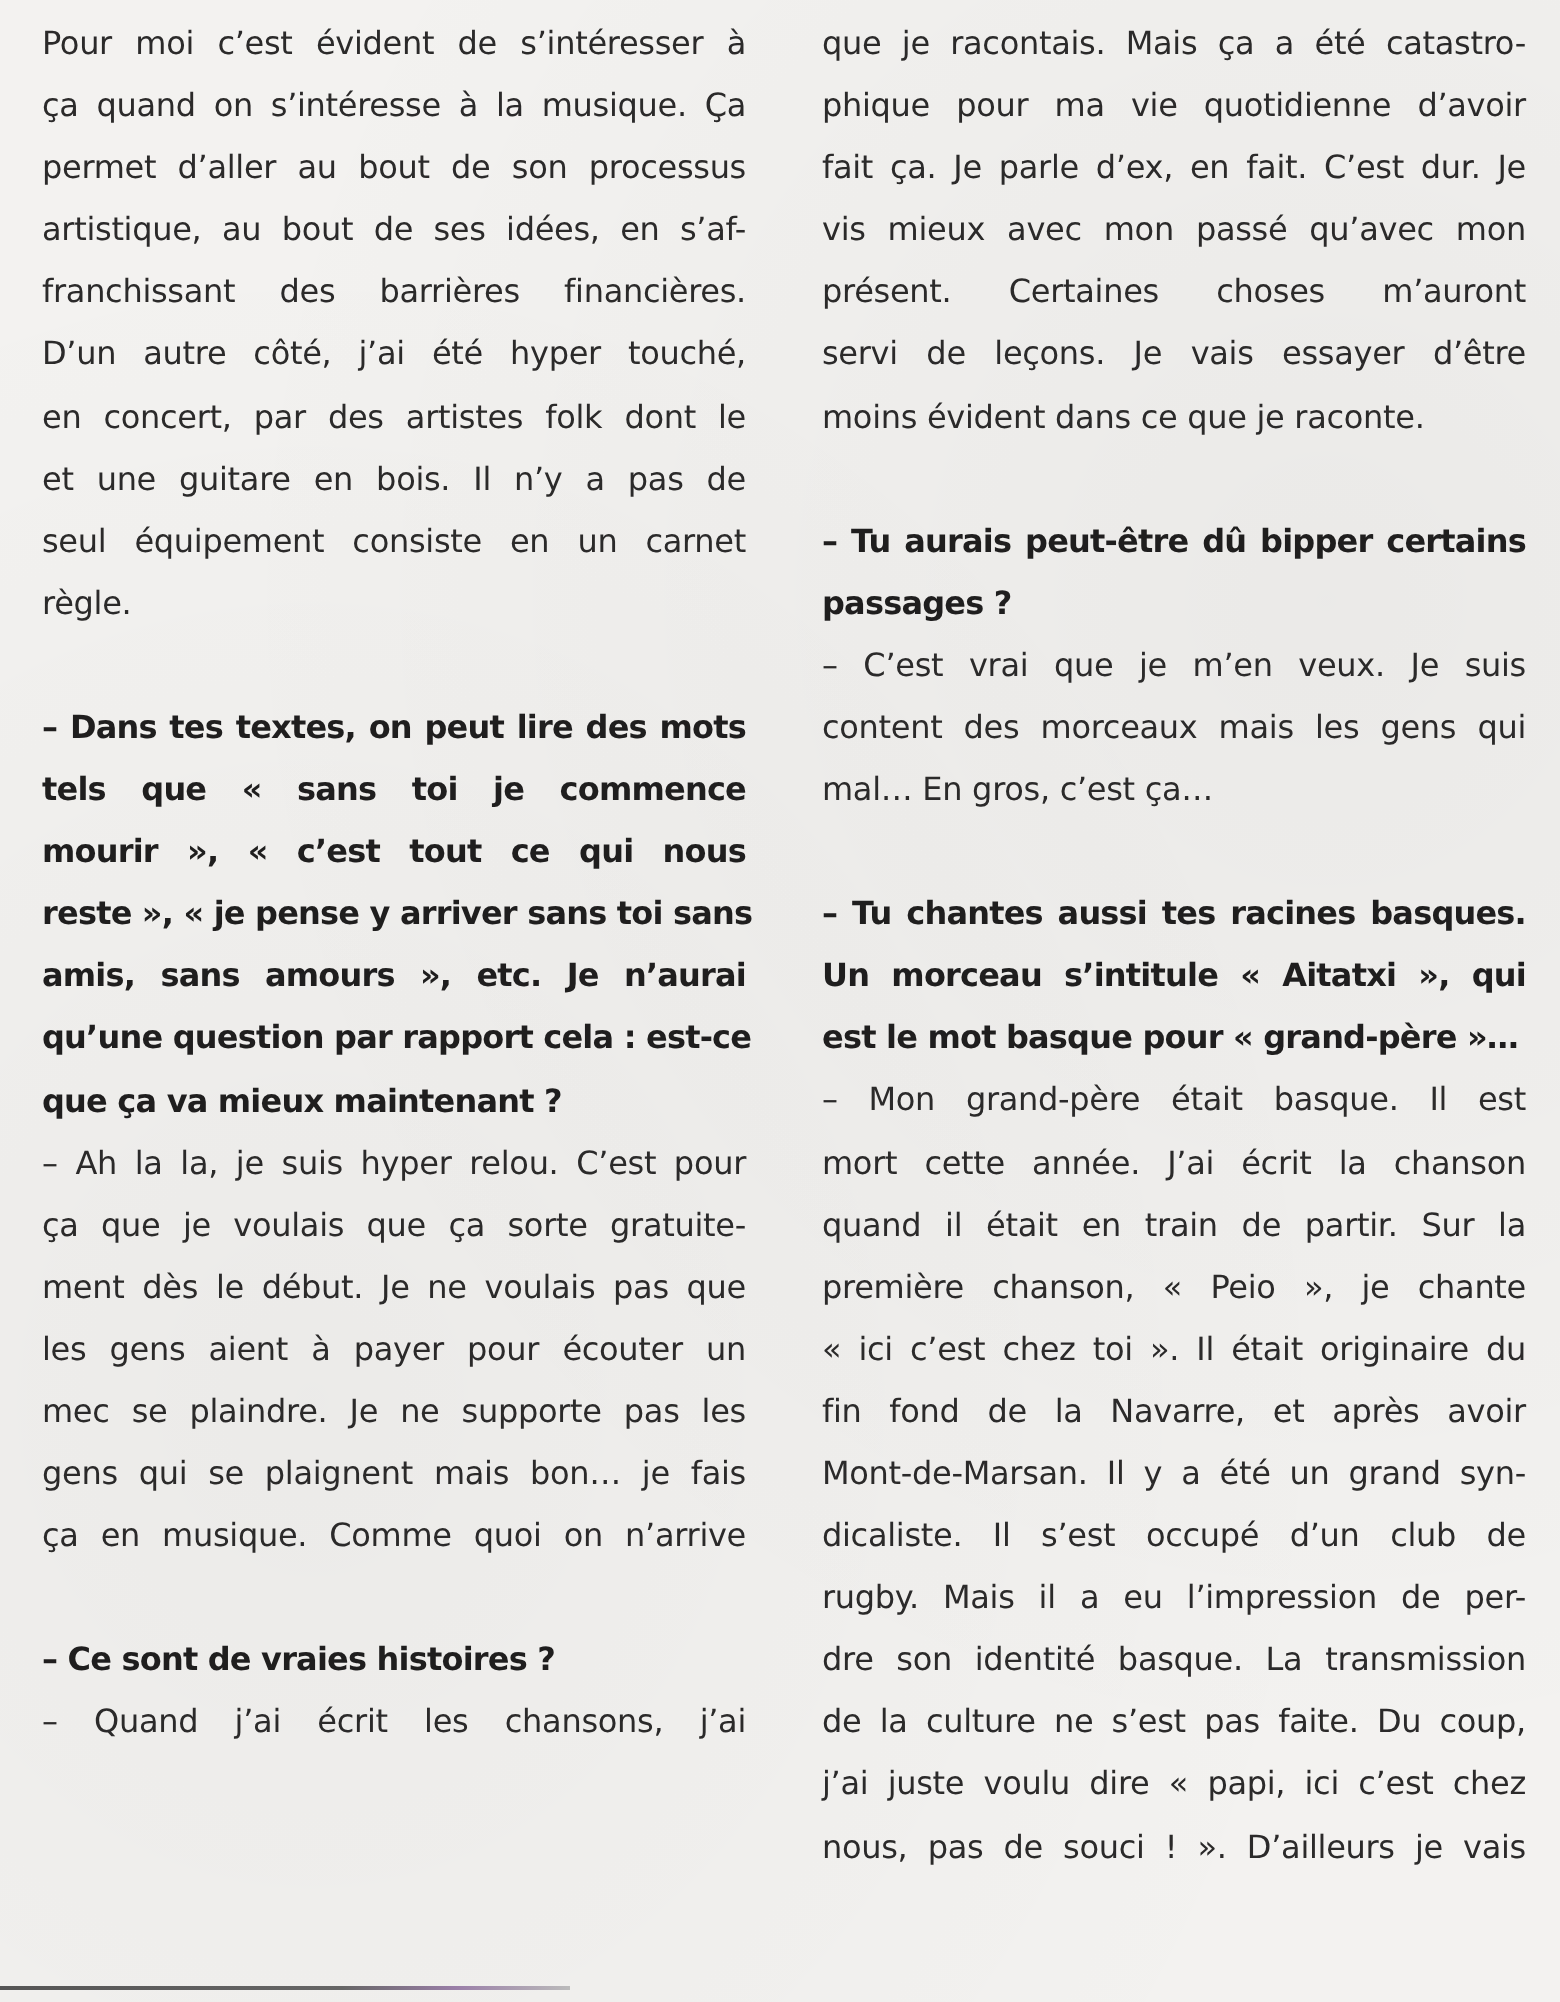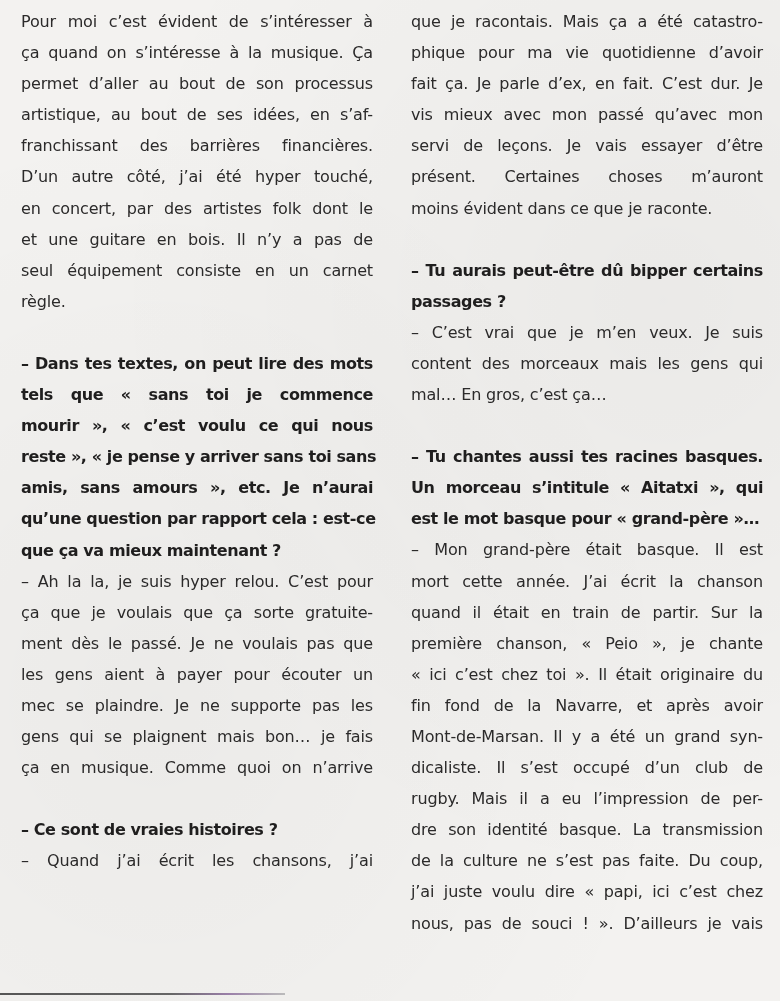--- a/index.html
+++ b/index.html
@@ -57,52 +57,52 @@
     <span class="line">D’un autre côté, j’ai été hyper touché,</span>
     <span class="line">en concert, par des artistes folk dont le</span>
     <span class="line">et une guitare en bois. Il n’y a pas de</span>
     <span class="line">seul équipement consiste en un carnet</span>
     <span class="line last">règle.</span>
   </div>
   <span class="gap"></span>
   <div class="q">
     <span class="line">– Dans tes textes, on peut lire des mots</span>
     <span class="line">tels que « sans toi je commence</span>
-    <span class="line">mourir », « c’est voulu ce qui nous</span>
+    <span class="line">mourir », « c’est tout ce qui nous</span>
     <span class="line">reste », « je pense y arriver sans toi sans</span>
     <span class="line">amis, sans amours », etc. Je n’aurai</span>
     <span class="line">qu’une question par rapport cela : est-ce</span>
     <span class="line last">que ça va mieux maintenant ?</span>
   </div>
   <div>
     <span class="line">– Ah la la, je suis hyper relou. C’est pour</span>
     <span class="line">ça que je voulais que ça sorte gratuite-</span>
-    <span class="line">ment dès le passé. Je ne voulais pas que</span>
+    <span class="line">ment dès le début. Je ne voulais pas que</span>
     <span class="line">les gens aient à payer pour écouter un</span>
     <span class="line">mec se plaindre. Je ne supporte pas les</span>
     <span class="line">gens qui se plaignent mais bon… je fais</span>
     <span class="line">ça en musique. Comme quoi on n’arrive</span>
   </div>
   <span class="gap"></span>
   <div class="q">
     <span class="line last">– Ce sont de vraies histoires ?</span>
   </div>
   <div>
     <span class="line">– Quand j’ai écrit les chansons, j’ai</span>
   </div>
 </div>
 
 <div class="col col-right">
   <div>
     <span class="line">que je racontais. Mais ça a été catastro-</span>
     <span class="line">phique pour ma vie quotidienne d’avoir</span>
     <span class="line">fait ça. Je parle d’ex, en fait. C’est dur. Je</span>
     <span class="line">vis mieux avec mon passé qu’avec mon</span>
+    <span class="line">présent. Certaines choses m’auront</span>
     <span class="line">servi de leçons. Je vais essayer d’être</span>
-    <span class="line">présent. Certaines choses m’auront</span>
     <span class="line last">moins évident dans ce que je raconte.</span>
   </div>
   <span class="gap"></span>
   <div class="q">
     <span class="line">– Tu aurais peut-être dû bipper certains</span>
     <span class="line last">passages ?</span>
   </div>
   <div>
     <span class="line">– C’est vrai que je m’en veux. Je suis</span>
     <span class="line">content des morceaux mais les gens qui</span>

